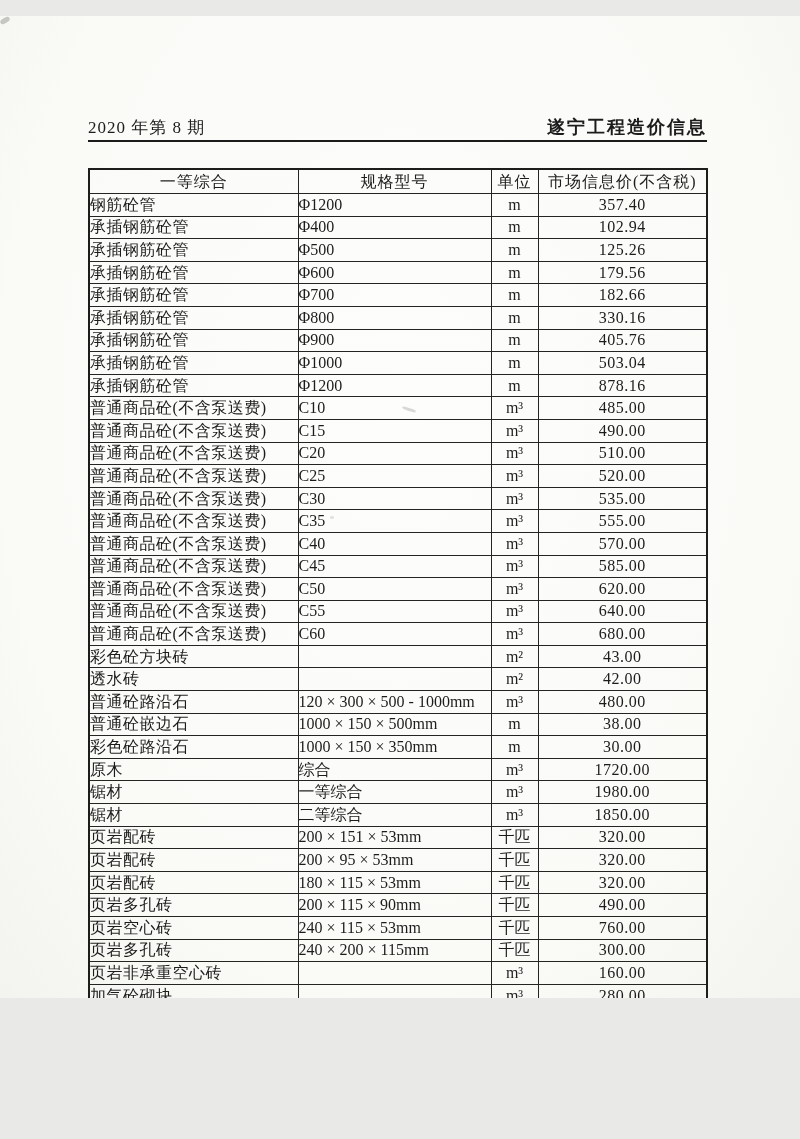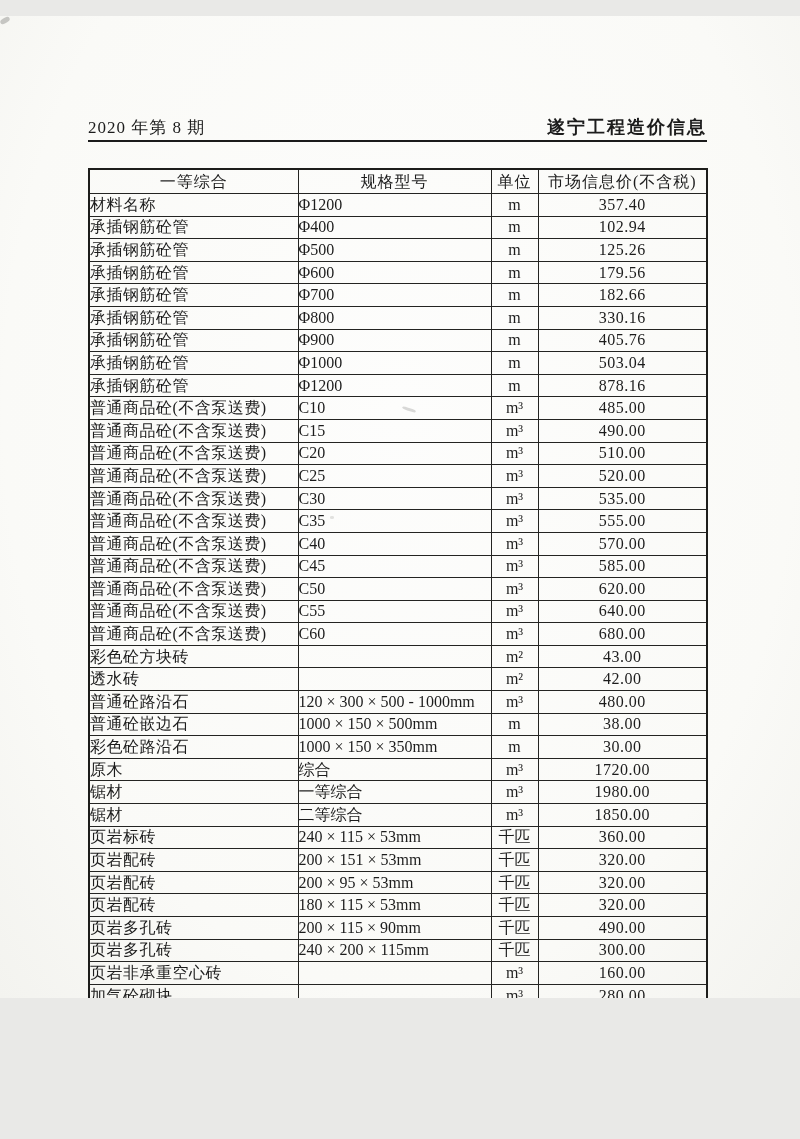--- a/index.html
+++ b/index.html
@@ -89,21 +89,21 @@
     <thead>
       <tr>
         <th>一等综合</th>
         <th>规格型号</th>
         <th>单位</th>
         <th>市场信息价(不含税)</th>
       </tr>
     </thead>
     <tbody>
         <tr>
-          <td class="c-name">材料名称</td>
+          <td class="c-name">钢筋砼管</td>
           <td class="c-spec">Φ1200</td>
           <td class="c-unit">m</td>
           <td class="c-price">357.40</td>
         </tr>
         <tr>
           <td class="c-name">承插钢筋砼管</td>
           <td class="c-spec">Φ400</td>
           <td class="c-unit">m</td>
           <td class="c-price">102.94</td>
         </tr>
@@ -257,26 +257,20 @@
           <td class="c-unit">m³</td>
           <td class="c-price">1980.00</td>
         </tr>
         <tr>
           <td class="c-name">锯材</td>
           <td class="c-spec">二等综合</td>
           <td class="c-unit">m³</td>
           <td class="c-price">1850.00</td>
         </tr>
         <tr>
-          <td class="c-name">页岩标砖</td>
-          <td class="c-spec">240 × 115 × 53mm</td>
-          <td class="c-unit">千匹</td>
-          <td class="c-price">360.00</td>
-        </tr>
-        <tr>
           <td class="c-name">页岩配砖</td>
           <td class="c-spec">200 × 151 × 53mm</td>
           <td class="c-unit">千匹</td>
           <td class="c-price">320.00</td>
         </tr>
         <tr>
           <td class="c-name">页岩配砖</td>
           <td class="c-spec">200 × 95 × 53mm</td>
           <td class="c-unit">千匹</td>
           <td class="c-price">320.00</td>
@@ -287,20 +281,26 @@
           <td class="c-unit">千匹</td>
           <td class="c-price">320.00</td>
         </tr>
         <tr>
           <td class="c-name">页岩多孔砖</td>
           <td class="c-spec">200 × 115 × 90mm</td>
           <td class="c-unit">千匹</td>
           <td class="c-price">490.00</td>
         </tr>
         <tr>
+          <td class="c-name">页岩空心砖</td>
+          <td class="c-spec">240 × 115 × 53mm</td>
+          <td class="c-unit">千匹</td>
+          <td class="c-price">760.00</td>
+        </tr>
+        <tr>
           <td class="c-name">页岩多孔砖</td>
           <td class="c-spec">240 × 200 × 115mm</td>
           <td class="c-unit">千匹</td>
           <td class="c-price">300.00</td>
         </tr>
         <tr>
           <td class="c-name">页岩非承重空心砖</td>
           <td class="c-spec"></td>
           <td class="c-unit">m³</td>
           <td class="c-price">160.00</td>

